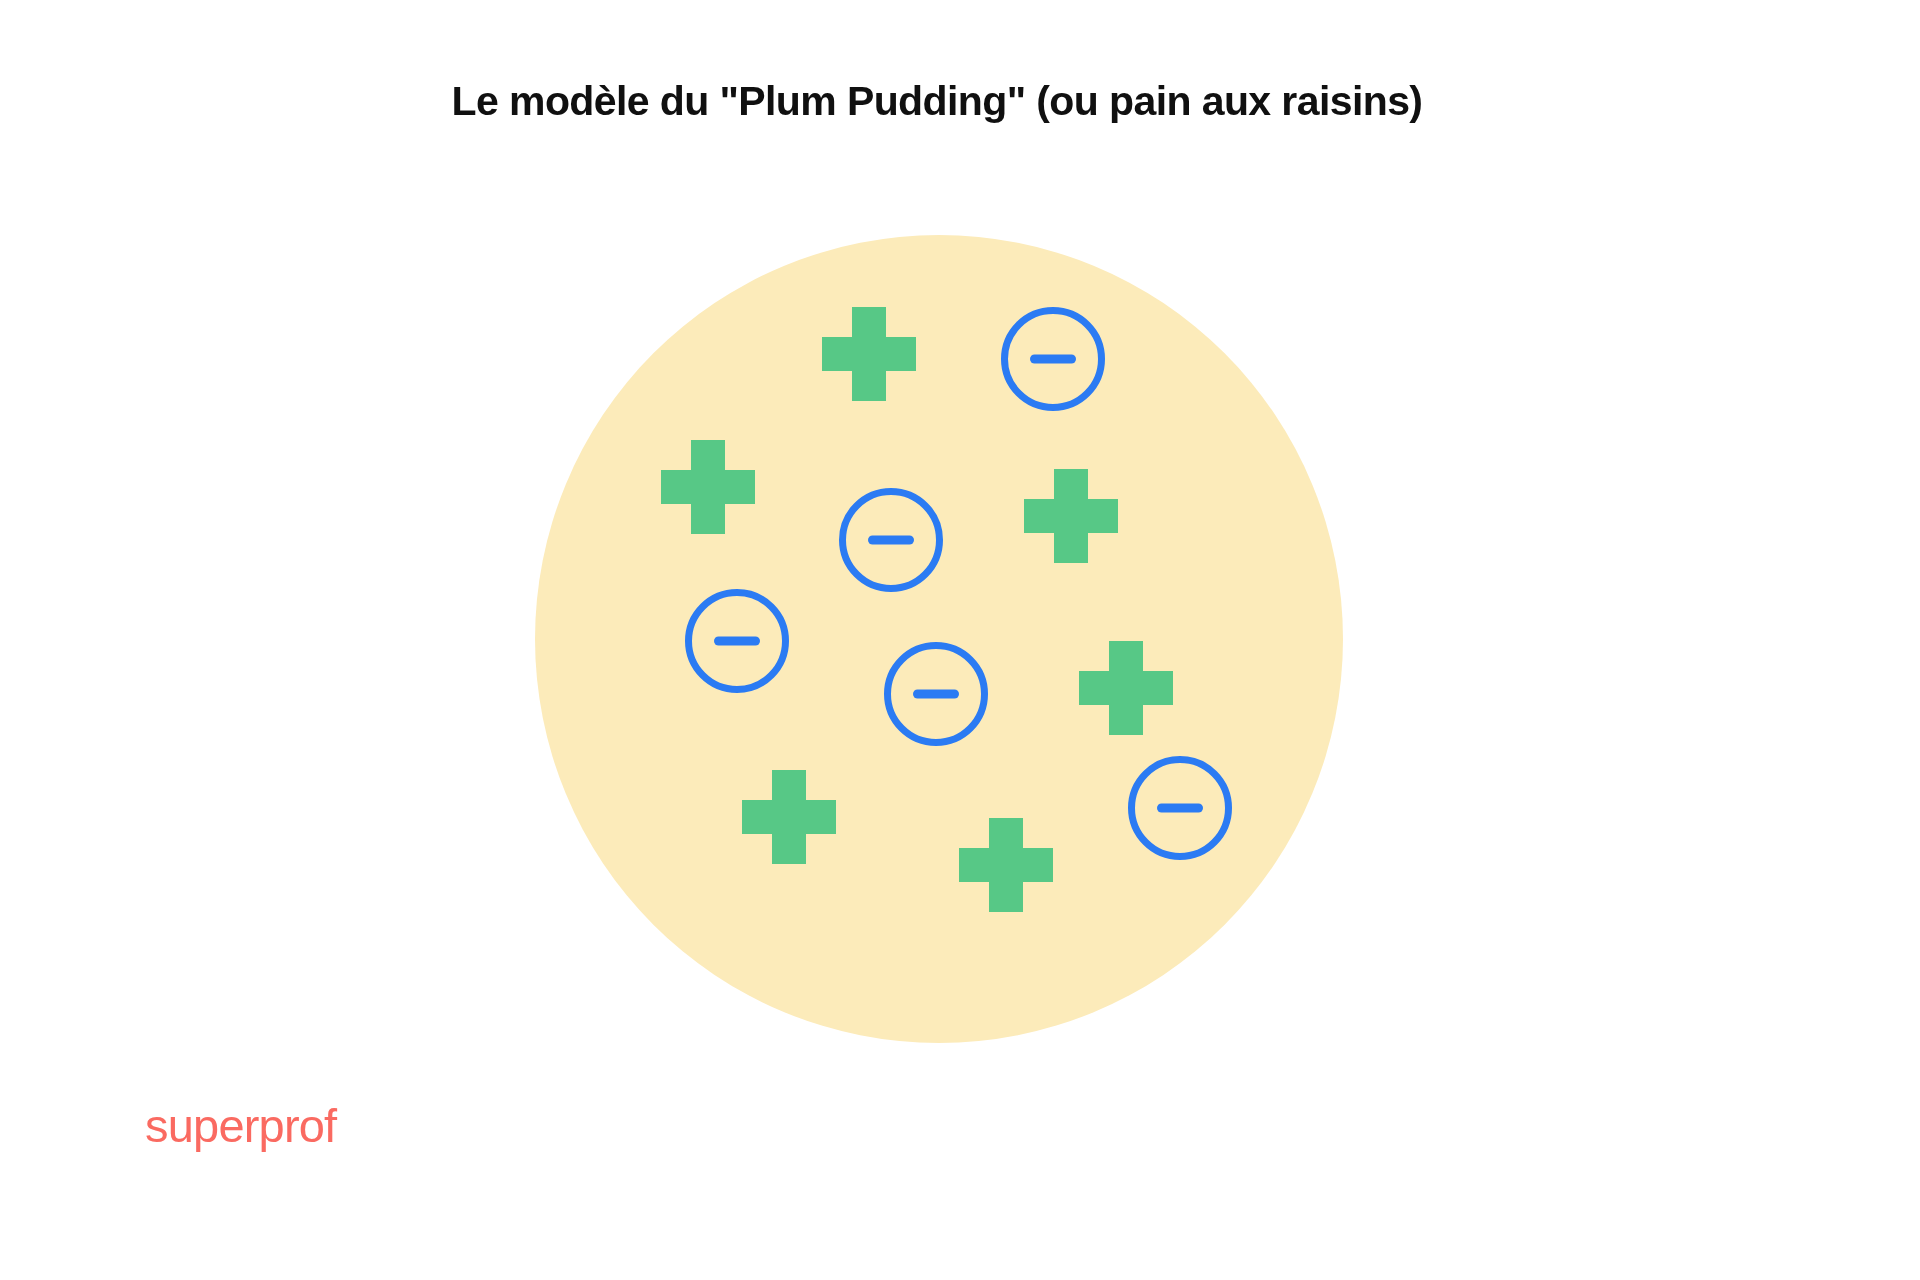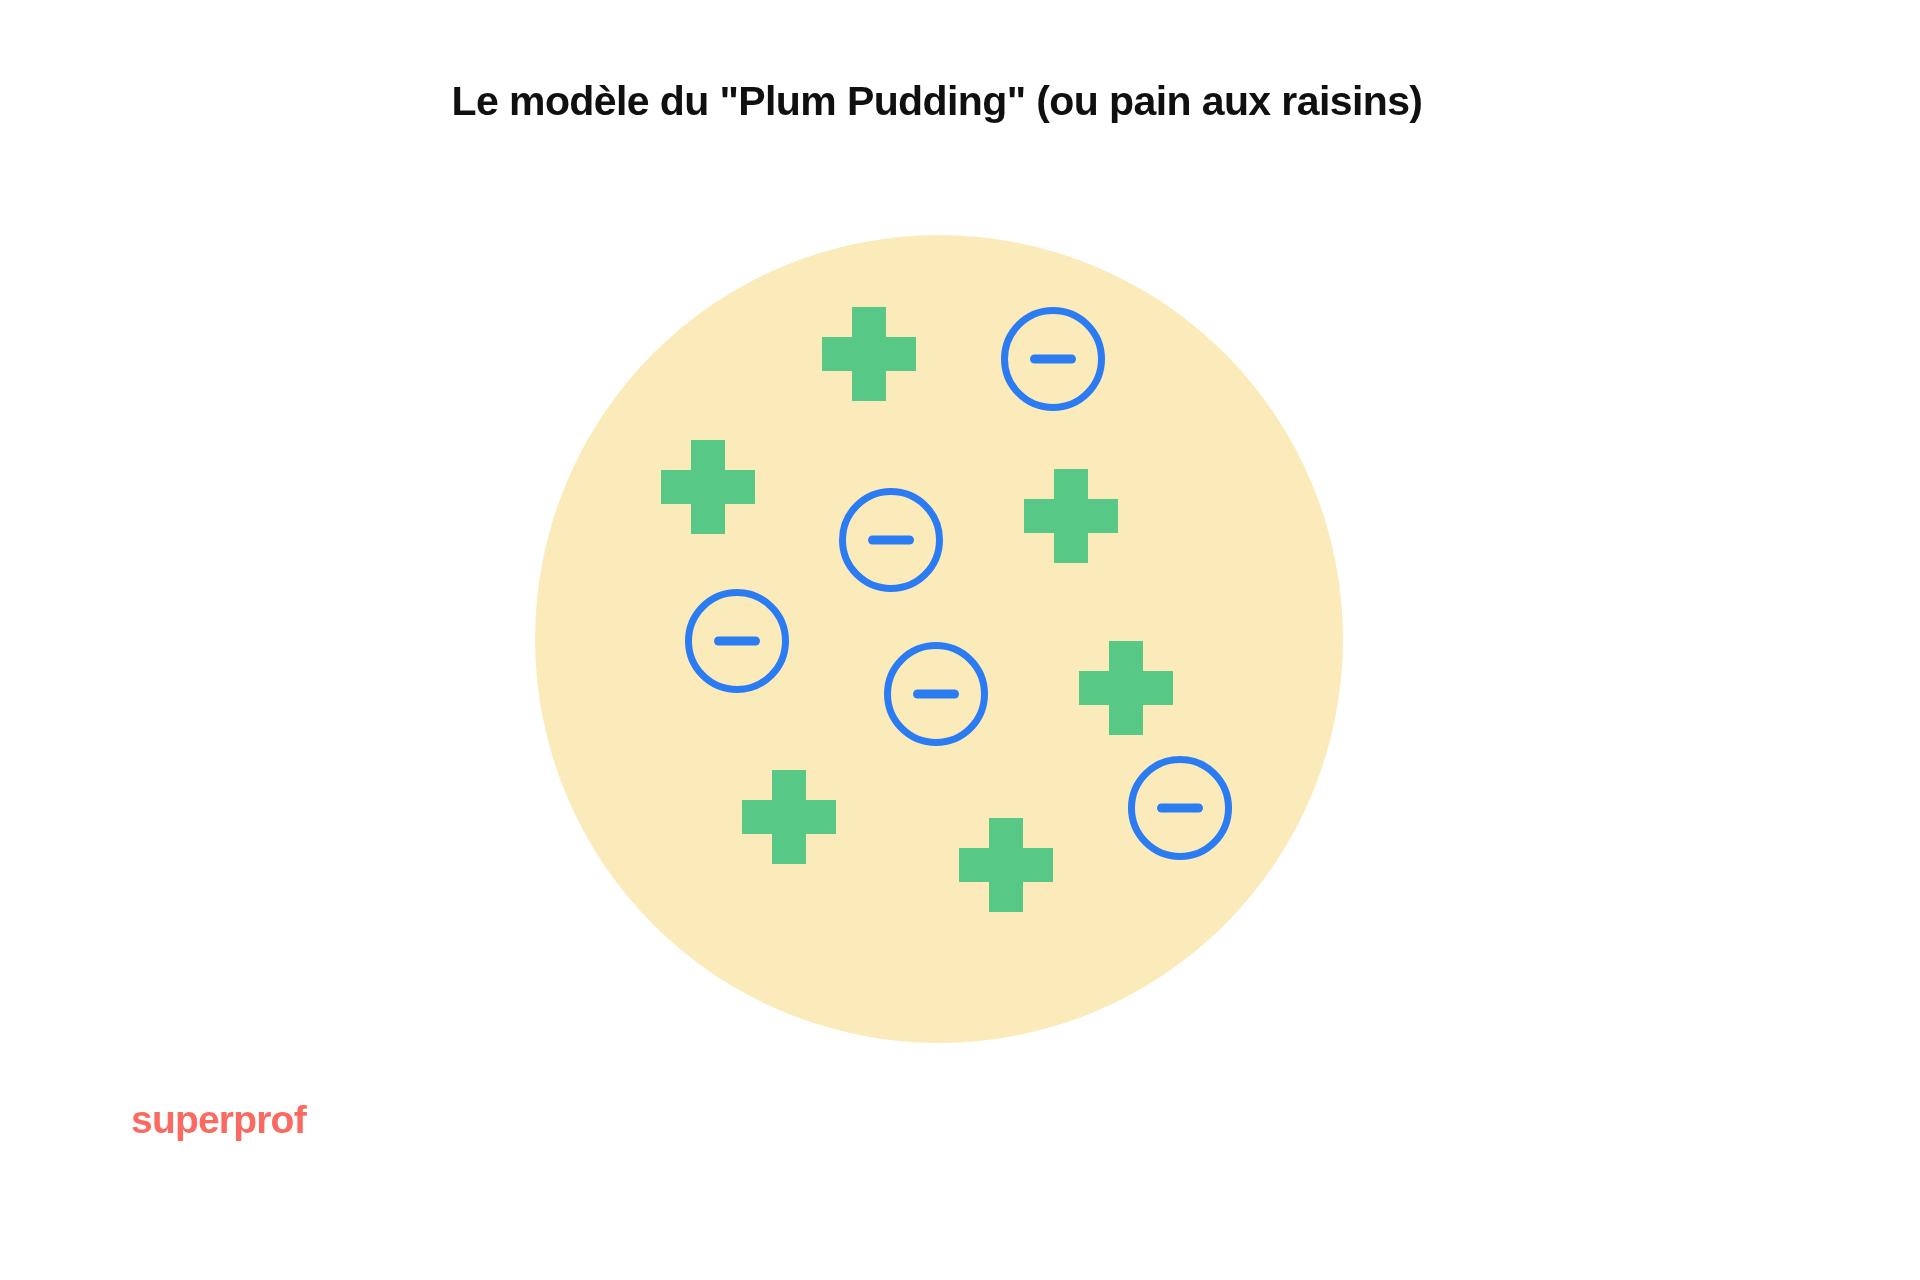--- a/index.html
+++ b/index.html
@@ -54,25 +54,25 @@
     left: 50%;
     top: 50%;
     transform: translate(-50%, -50%);
     width: 46px;
     height: 9px;
     border-radius: 5px;
     background: var(--minus, #2B7BF3);
   }
   .brand {
     position: absolute;
-    left: 131px;
+    left: 145px;
     top: 1098px;
     margin: 0;
-    font-size: 39px;
-    font-weight: 700;
+    font-size: 47px;
+    font-weight: 400;
     letter-spacing: -0.8px;
     color: var(--brand, #FA6A61);
   }
 </style>
 </head>
 <body>
 
 <div class="page">
   <h1 class="title">Le modèle du "Plum Pudding" (ou pain aux raisins)</h1>
   <div class="sphere" id="sphere" style="left: 535px; top: 235px; width: 808px; height: 808px;"></div>

